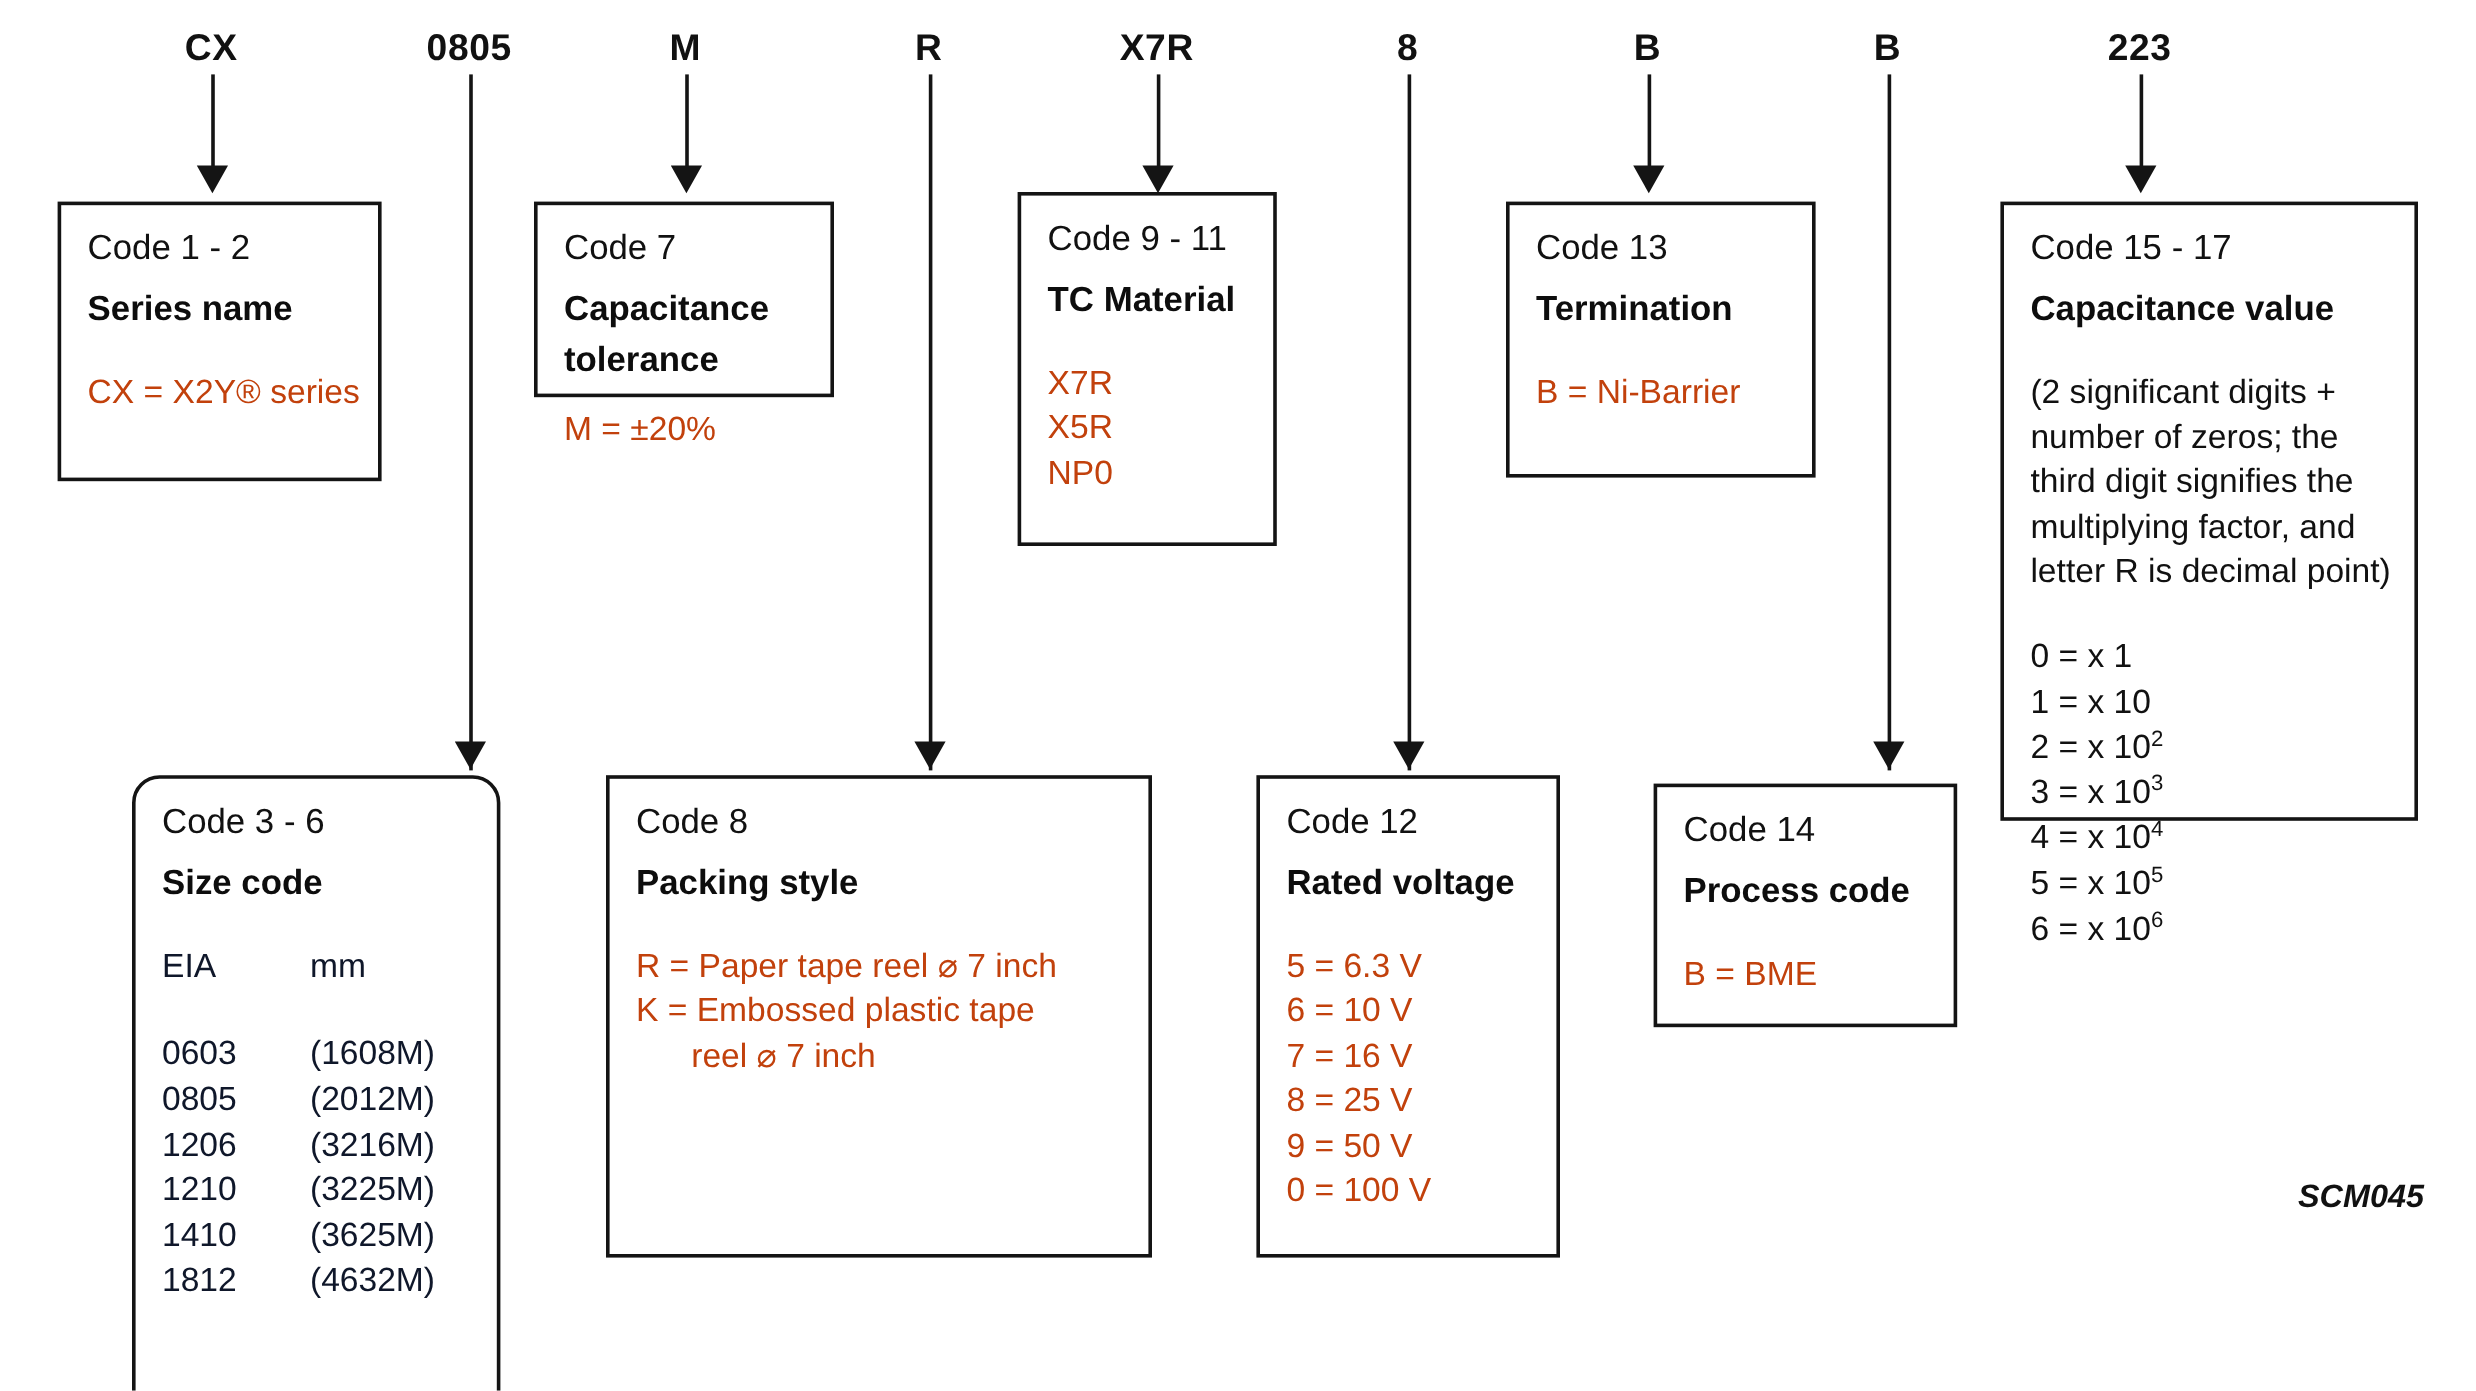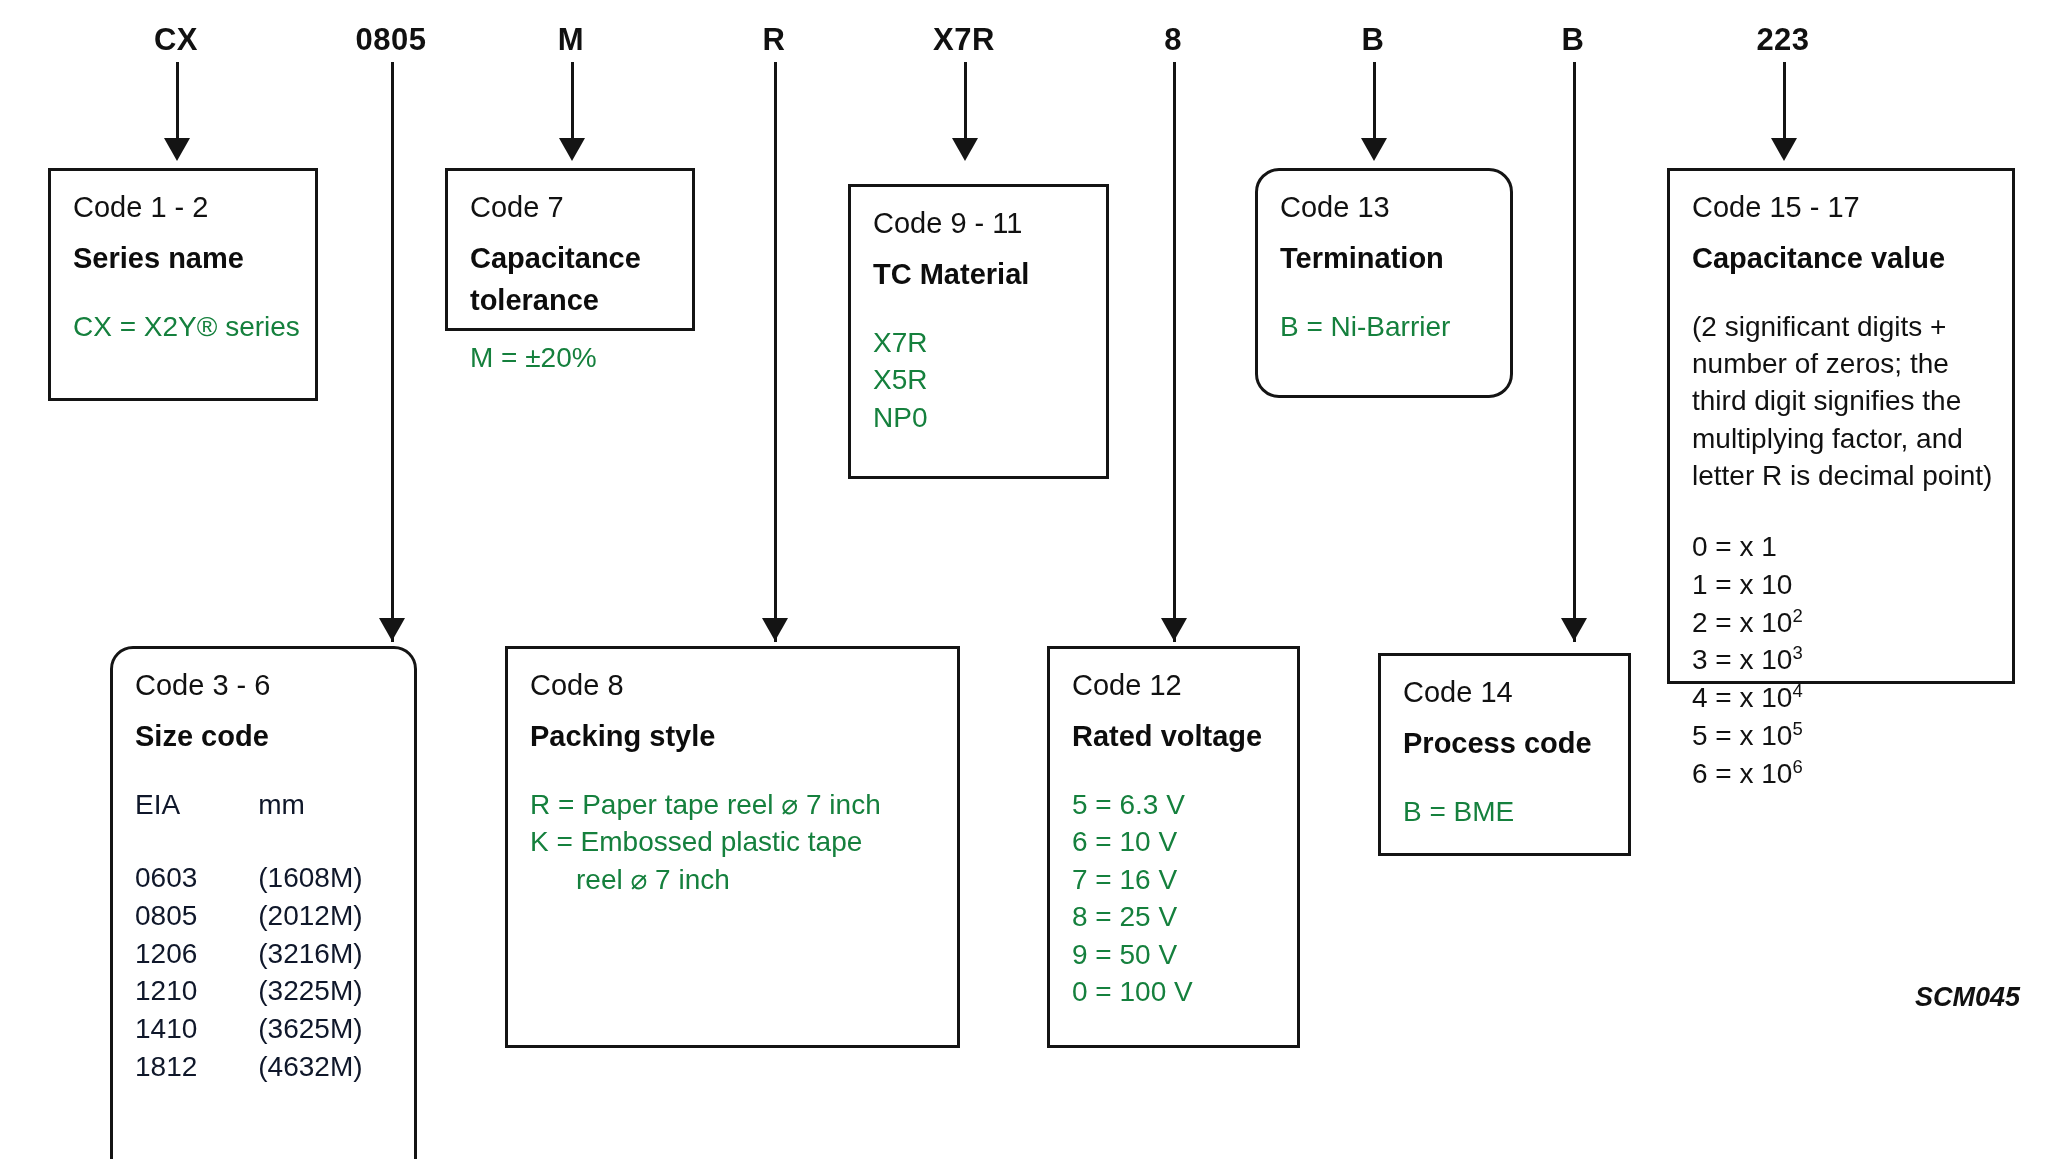--- a/index.html
+++ b/index.html
@@ -62,21 +62,21 @@
     font-size: 29px;
     font-weight: bold;
     line-height: 1.3;
     color: #0d0d0d;
     margin-top: 14px;
     white-space: nowrap;
   }
   .box-body {
     font-size: 28px;
     line-height: 1.34;
-    color: #15803d;
+    color: #c2410c;
     margin-top: 30px;
   }
   .box-body .line { white-space: nowrap; }
   .box-body .line.indent { padding-left: 46px; }
   .note {
     font-size: 28px;
     line-height: 1.33;
     margin-top: 30px;
     color: #111111;
   }
@@ -162,31 +162,31 @@
 
   <div class="box" style="left:445px; top:168px; width:250px; height:163px;">
     <div class="box-code">Code 7</div>
     <div class="box-title">Capacitance</div>
     <div class="box-title" style="margin-top:4px;">tolerance</div>
     <div class="box-body" style="margin-top:20px;">
       <div class="line">M = ±20%</div>
     </div>
   </div>
 
-  <div class="box" style="left:848px; top:184px; width:261px; height:295px;">
+  <div class="box" style="left:848px; top:160px; width:216px; height:295px;">
     <div class="box-code">Code 9 - 11</div>
     <div class="box-title">TC Material</div>
     <div class="box-body">
       <div class="line">X7R</div>
       <div class="line">X5R</div>
       <div class="line">NP0</div>
     </div>
   </div>
 
-  <div class="box" style="left:1255px; top:168px; width:258px; height:230px;border-radius:24px;">
+  <div class="box" style="left:1255px; top:168px; width:258px; height:230px;">
     <div class="box-code">Code 13</div>
     <div class="box-title">Termination</div>
     <div class="box-body">
       <div class="line">B = Ni-Barrier</div>
     </div>
   </div>
 
   <div class="box" style="left:1667px; top:168px; width:348px; height:516px;">
     <div class="box-code">Code 15 - 17</div>
     <div class="box-title">Capacitance value</div>

